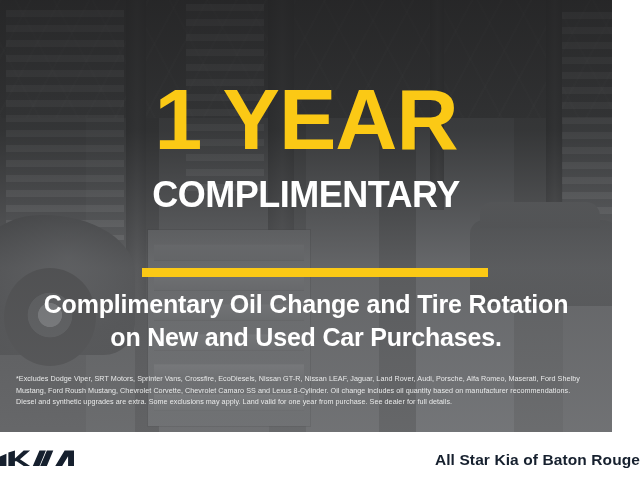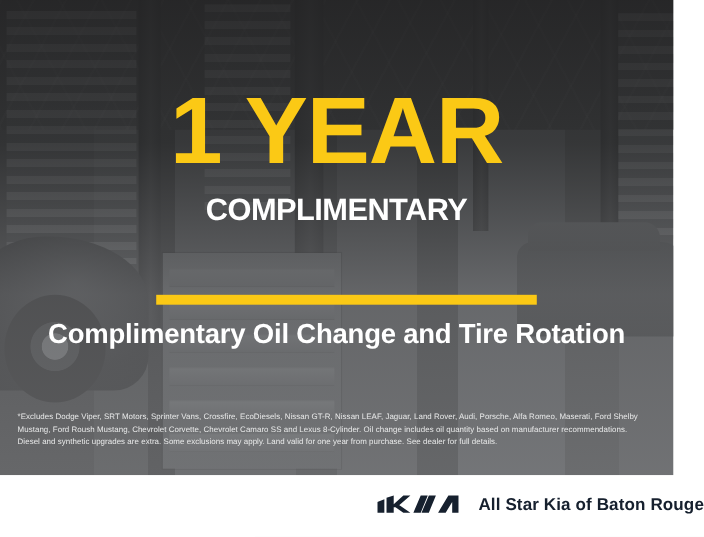--- a/index.html
+++ b/index.html
@@ -93,21 +93,21 @@
 
   
   .copy{position:absolute;inset:0;}
   .headline{
     position:absolute;left:0;right:0;top:78px;text-align:center;
     color:#fbc915;font-weight:700;font-size:86px;line-height:.96;
     letter-spacing:-1px;white-space:nowrap;
   }
   .sub1{
     position:absolute;left:0;right:0;top:177px;text-align:center;
-    color:#ffffff;font-weight:700;font-size:28px;line-height:1;letter-spacing:-.5px;
+    color:#ffffff;font-weight:700;font-size:36px;line-height:1;letter-spacing:-.5px;
   }
   .sub2{
     position:absolute;left:0;right:0;top:222px;text-align:center;
     color:#ffffff;font-weight:700;font-size:40px;line-height:1;letter-spacing:-.5px;
   }
   .rule{
     position:absolute;left:142px;top:268px;width:346px;height:9px;background:#fbc915;
   }
   .tag{
     position:absolute;left:0;right:0;top:288px;text-align:center;
@@ -115,21 +115,21 @@
   }
   .fine{
     position:absolute;left:16px;right:16px;top:373px;text-align:left;
     color:#e9eaea;font-size:7.2px;line-height:1.62;letter-spacing:.05px;
   }
   .fine div{white-space:nowrap;}
 
   
   .footer{
     position:absolute;left:0;top:432px;width:640px;height:56px;background:#ffffff;
-    display:flex;align-items:center;justify-content:flex-end;gap:18px;
+    display:flex;align-items:center;justify-content:space-between;gap:18px;
   }
   .kia-logo{display:block;width:74px;height:20px;}
   .dealer{
     color:#16202e;font-size:15.5px;font-weight:700;letter-spacing:.1px;white-space:nowrap;
   }
 </style>
 </head>
 <body>
 
 <div id="ad">
@@ -161,20 +161,21 @@
     </div>
 
     <div class="veil"></div>
 
     <div class="copy">
       <div class="headline">1 YEAR</div>
       <div class="sub1">COMPLIMENTARY</div>
       <div class="rule"></div>
       <div class="tag">
         <div>Complimentary Oil Change and Tire Rotation</div>
+        <div>on New and Used Car Purchases.</div>
       </div>
       <div class="fine">
         <div>*Excludes Dodge Viper, SRT Motors, Sprinter Vans, Crossfire, EcoDiesels, Nissan GT-R, Nissan LEAF, Jaguar, Land Rover, Audi, Porsche, Alfa Romeo, Maserati, Ford Shelby</div>
         <div>Mustang, Ford Roush Mustang, Chevrolet Corvette, Chevrolet Camaro SS and Lexus 8-Cylinder. Oil change includes oil quantity based on manufacturer recommendations.</div>
         <div>Diesel and synthetic upgrades are extra. Some exclusions may apply. Land valid for one year from purchase. See dealer for full details.</div>
       </div>
     </div>
   </div>
 
   <div class="footer">

